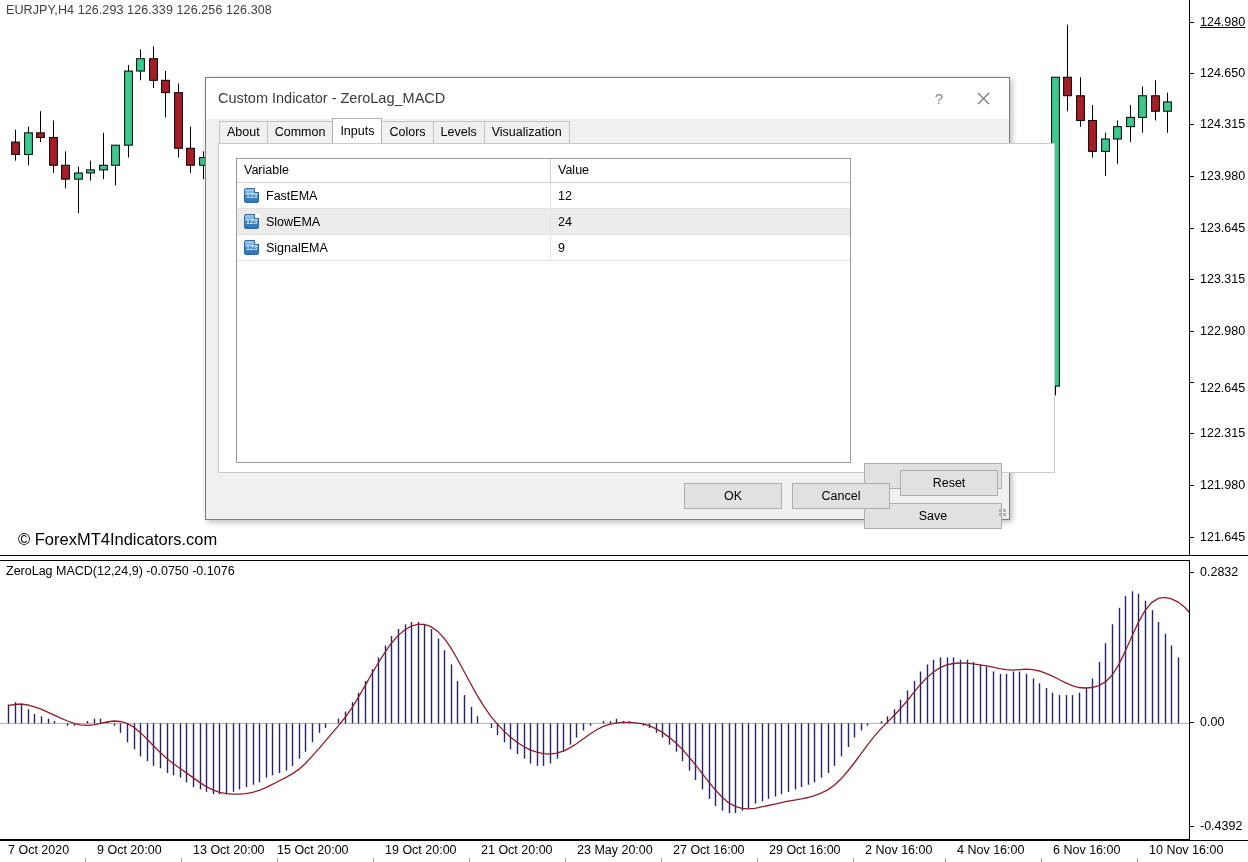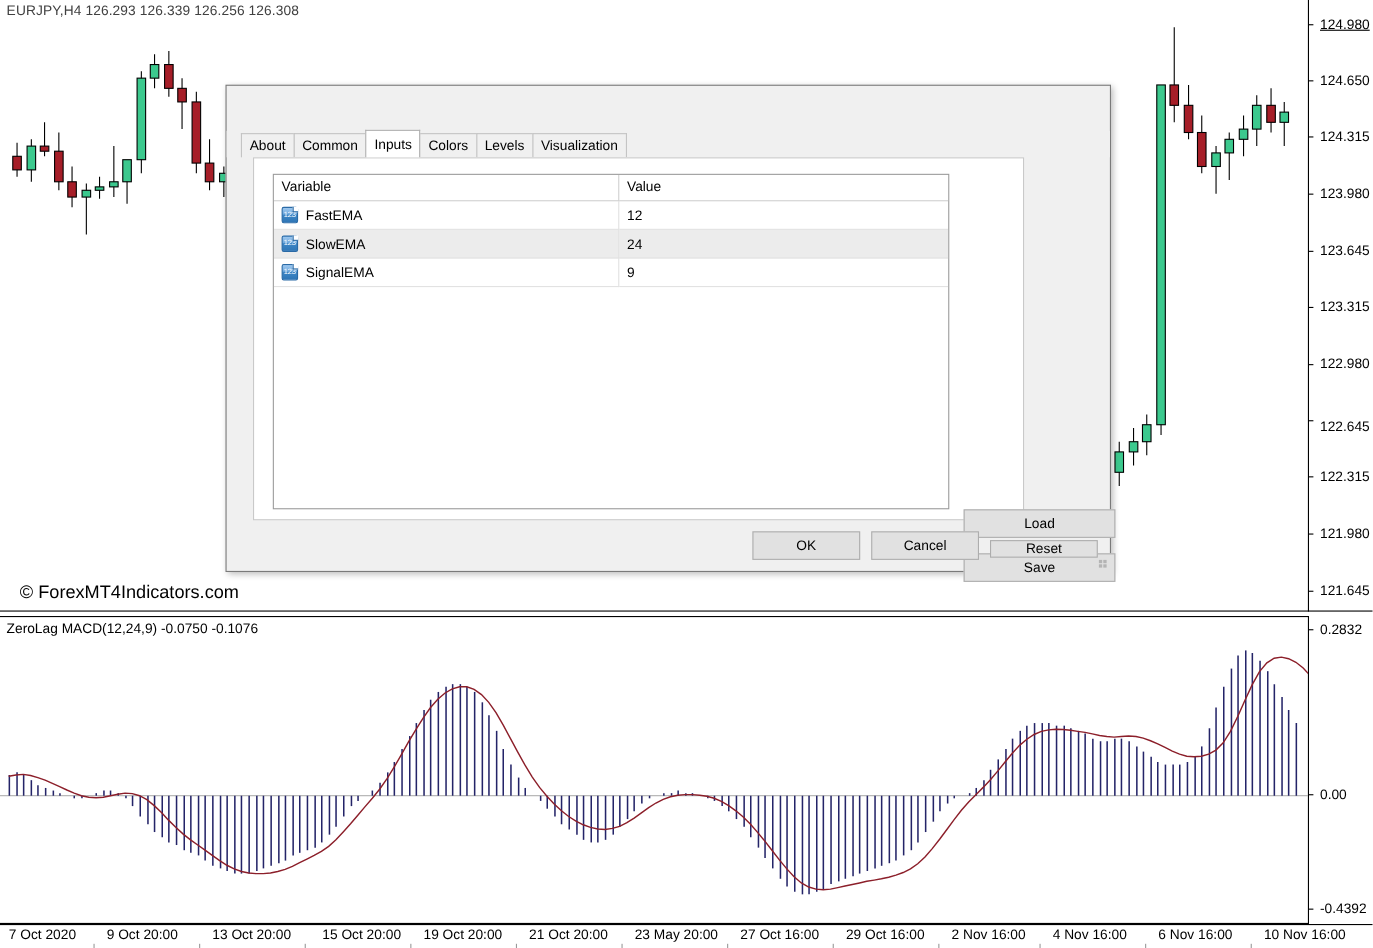--- a/index.html
+++ b/index.html
@@ -167,22 +167,22 @@
     background: #ffffff;
     border-color: #b0b0b0;
     padding-top: 5px;
     padding-bottom: 4px;
     z-index: 2;
   }
 
   
   #dlg-body {
     position: absolute;
-    left: 24px; top: 65px;
-    width: 701px; height: 330px;
+    left: 12px; top: 65px;
+    width: 837px; height: 330px;
     background: #ffffff;
     border: 1px solid #c9c9c9;
     box-sizing: border-box;
   }
 
   
   #param-table {
     position: absolute;
     left: 17px; top: 14px;
     width: 615px; height: 305px;
@@ -251,21 +251,21 @@
     font-family: "Liberation Sans", sans-serif;
     display: flex; align-items: center; justify-content: center;
     padding: 0;
   }
   #load-btn { position: absolute; left: 645px; top: 319px; width: 138px; height: 26px; }
   #save-btn { position: absolute; left: 645px; top: 359px; width: 138px; height: 26px; }
 
   
   #ok-btn     { position: absolute; left: 478px; top: 405px; width: 98px; height: 26px; }
   #cancel-btn { position: absolute; left: 586px; top: 405px; width: 98px; height: 26px; }
-  #reset-btn  { position: absolute; left: 694px; top: 413px; width: 98px; height: 16px; }
+  #reset-btn  { position: absolute; left: 694px; top: 392px; width: 98px; height: 26px; }
 
   #grip {
     position: absolute;
     right: 2px; bottom: 2px;
     width: 12px; height: 12px;
   }
   #grip i {
     position: absolute;
     width: 3px; height: 3px;
     background: #b4b4b4;
@@ -873,21 +873,21 @@
       <div class="scale-lbl" style="top: 266px;">-0.4392</div>
       <div class="scale-tick" style="top: 266px;"></div>
     </div>
 
   <div id="time-axis">
       <div class="time-lbl" style="left: 8px;">7 Oct 2020</div>
       <div class="time-lbl" style="left: 97px;">9 Oct 20:00</div>
       <div class="time-tick" style="left: 85px;"></div>
       <div class="time-lbl" style="left: 193px;">13 Oct 20:00</div>
       <div class="time-tick" style="left: 181px;"></div>
-      <div class="time-lbl" style="left: 293px;">15 Oct 20:00</div>
+      <div class="time-lbl" style="left: 277px;">15 Oct 20:00</div>
       <div class="time-tick" style="left: 277px;"></div>
       <div class="time-lbl" style="left: 385px;">19 Oct 20:00</div>
       <div class="time-tick" style="left: 373px;"></div>
       <div class="time-lbl" style="left: 481px;">21 Oct 20:00</div>
       <div class="time-tick" style="left: 469px;"></div>
       <div class="time-lbl" style="left: 577px;">23 May 20:00</div>
       <div class="time-tick" style="left: 565px;"></div>
       <div class="time-lbl" style="left: 673px;">27 Oct 16:00</div>
       <div class="time-tick" style="left: 661px;"></div>
       <div class="time-lbl" style="left: 769px;">29 Oct 16:00</div>
@@ -897,20 +897,30 @@
       <div class="time-lbl" style="left: 957px;">4 Nov 16:00</div>
       <div class="time-tick" style="left: 945px;"></div>
       <div class="time-lbl" style="left: 1053px;">6 Nov 16:00</div>
       <div class="time-tick" style="left: 1041px;"></div>
       <div class="time-lbl" style="left: 1149px;">10 Nov 16:00</div>
       <div class="time-tick" style="left: 1137px;"></div>
     </div>
 
   <div id="dialog">
 
+    <div id="titlebar">
+      <div id="dialog-title">Custom Indicator - ZeroLag_MACD</div>
+      <div class="tb-btn" id="help-btn">?</div>
+      <div class="tb-btn" id="close-btn">
+        <svg width="13" height="13" viewBox="0 0 13 13">
+          <line x1="1" y1="1" x2="12" y2="12" stroke="#7a7a7a" stroke-width="1.2"></line>
+          <line x1="12" y1="1" x2="1" y2="12" stroke="#7a7a7a" stroke-width="1.2"></line>
+        </svg>
+      </div>
+    </div>
 
     <div id="tabstrip">
       <div class="tabs-inner" id="tabs-inner">
           <div class="tab">About</div>
           <div class="tab">Common</div>
           <div class="tab active">Inputs</div>
           <div class="tab">Colors</div>
           <div class="tab">Levels</div>
           <div class="tab">Visualization</div>
         </div>

